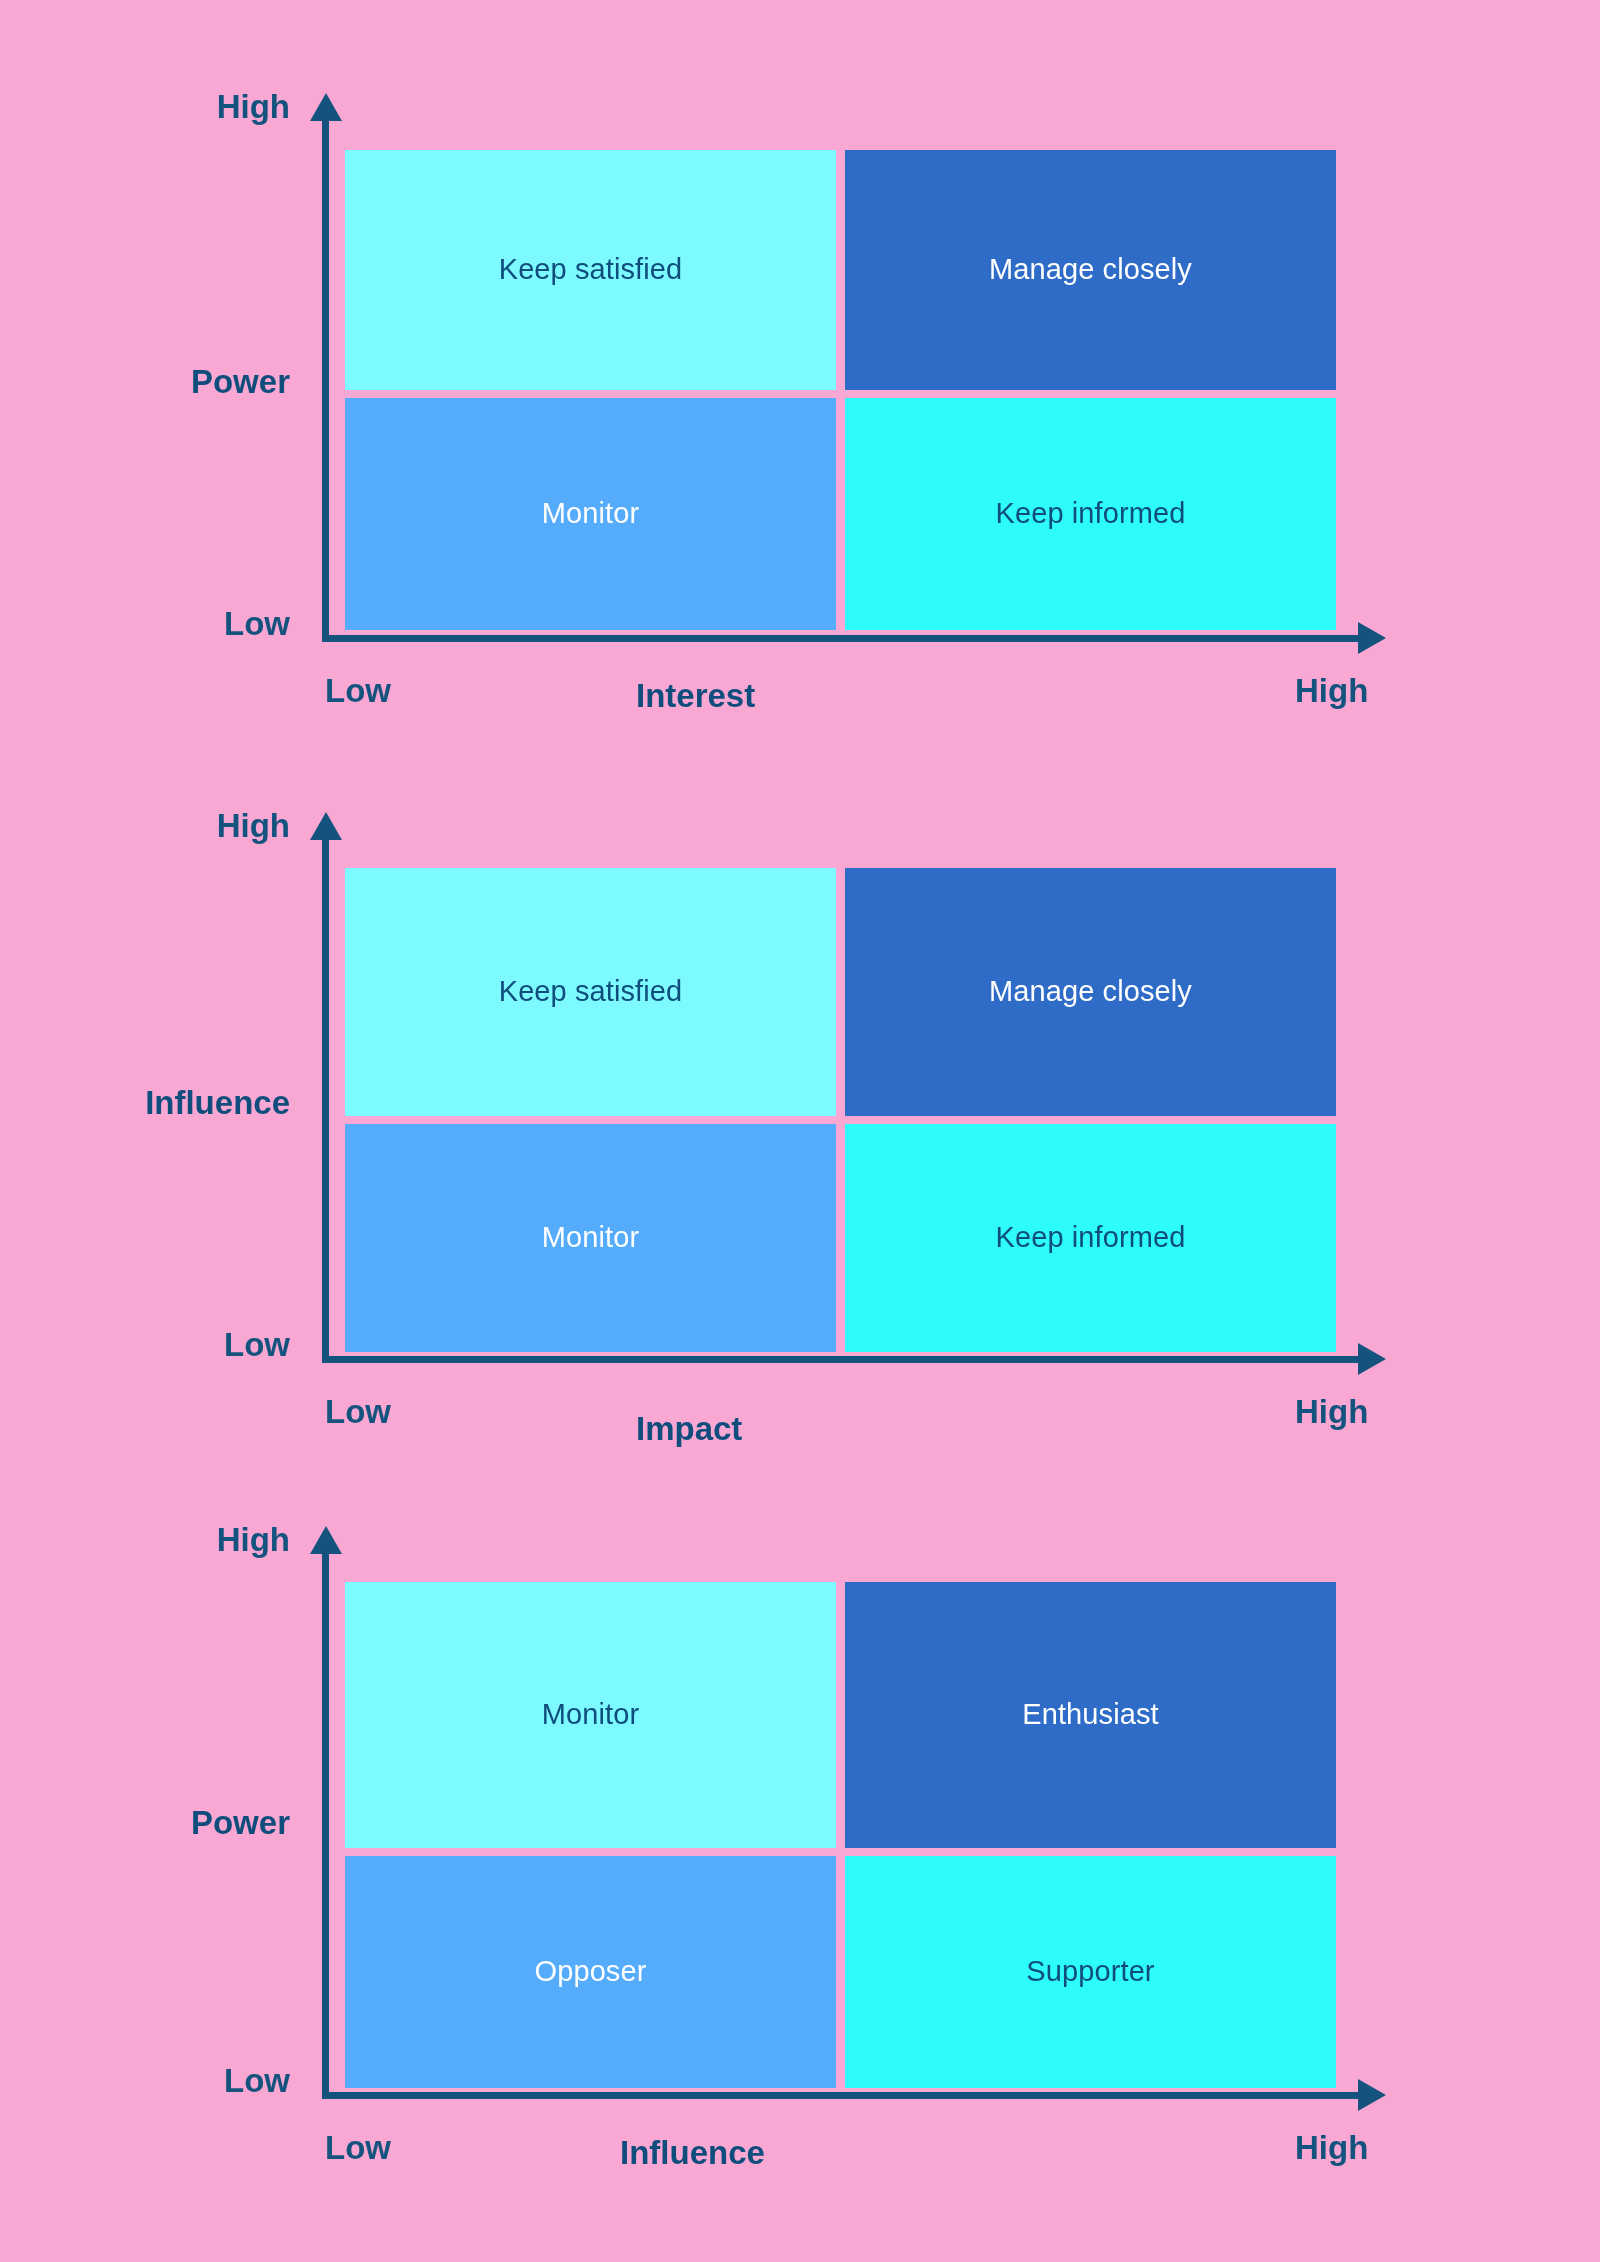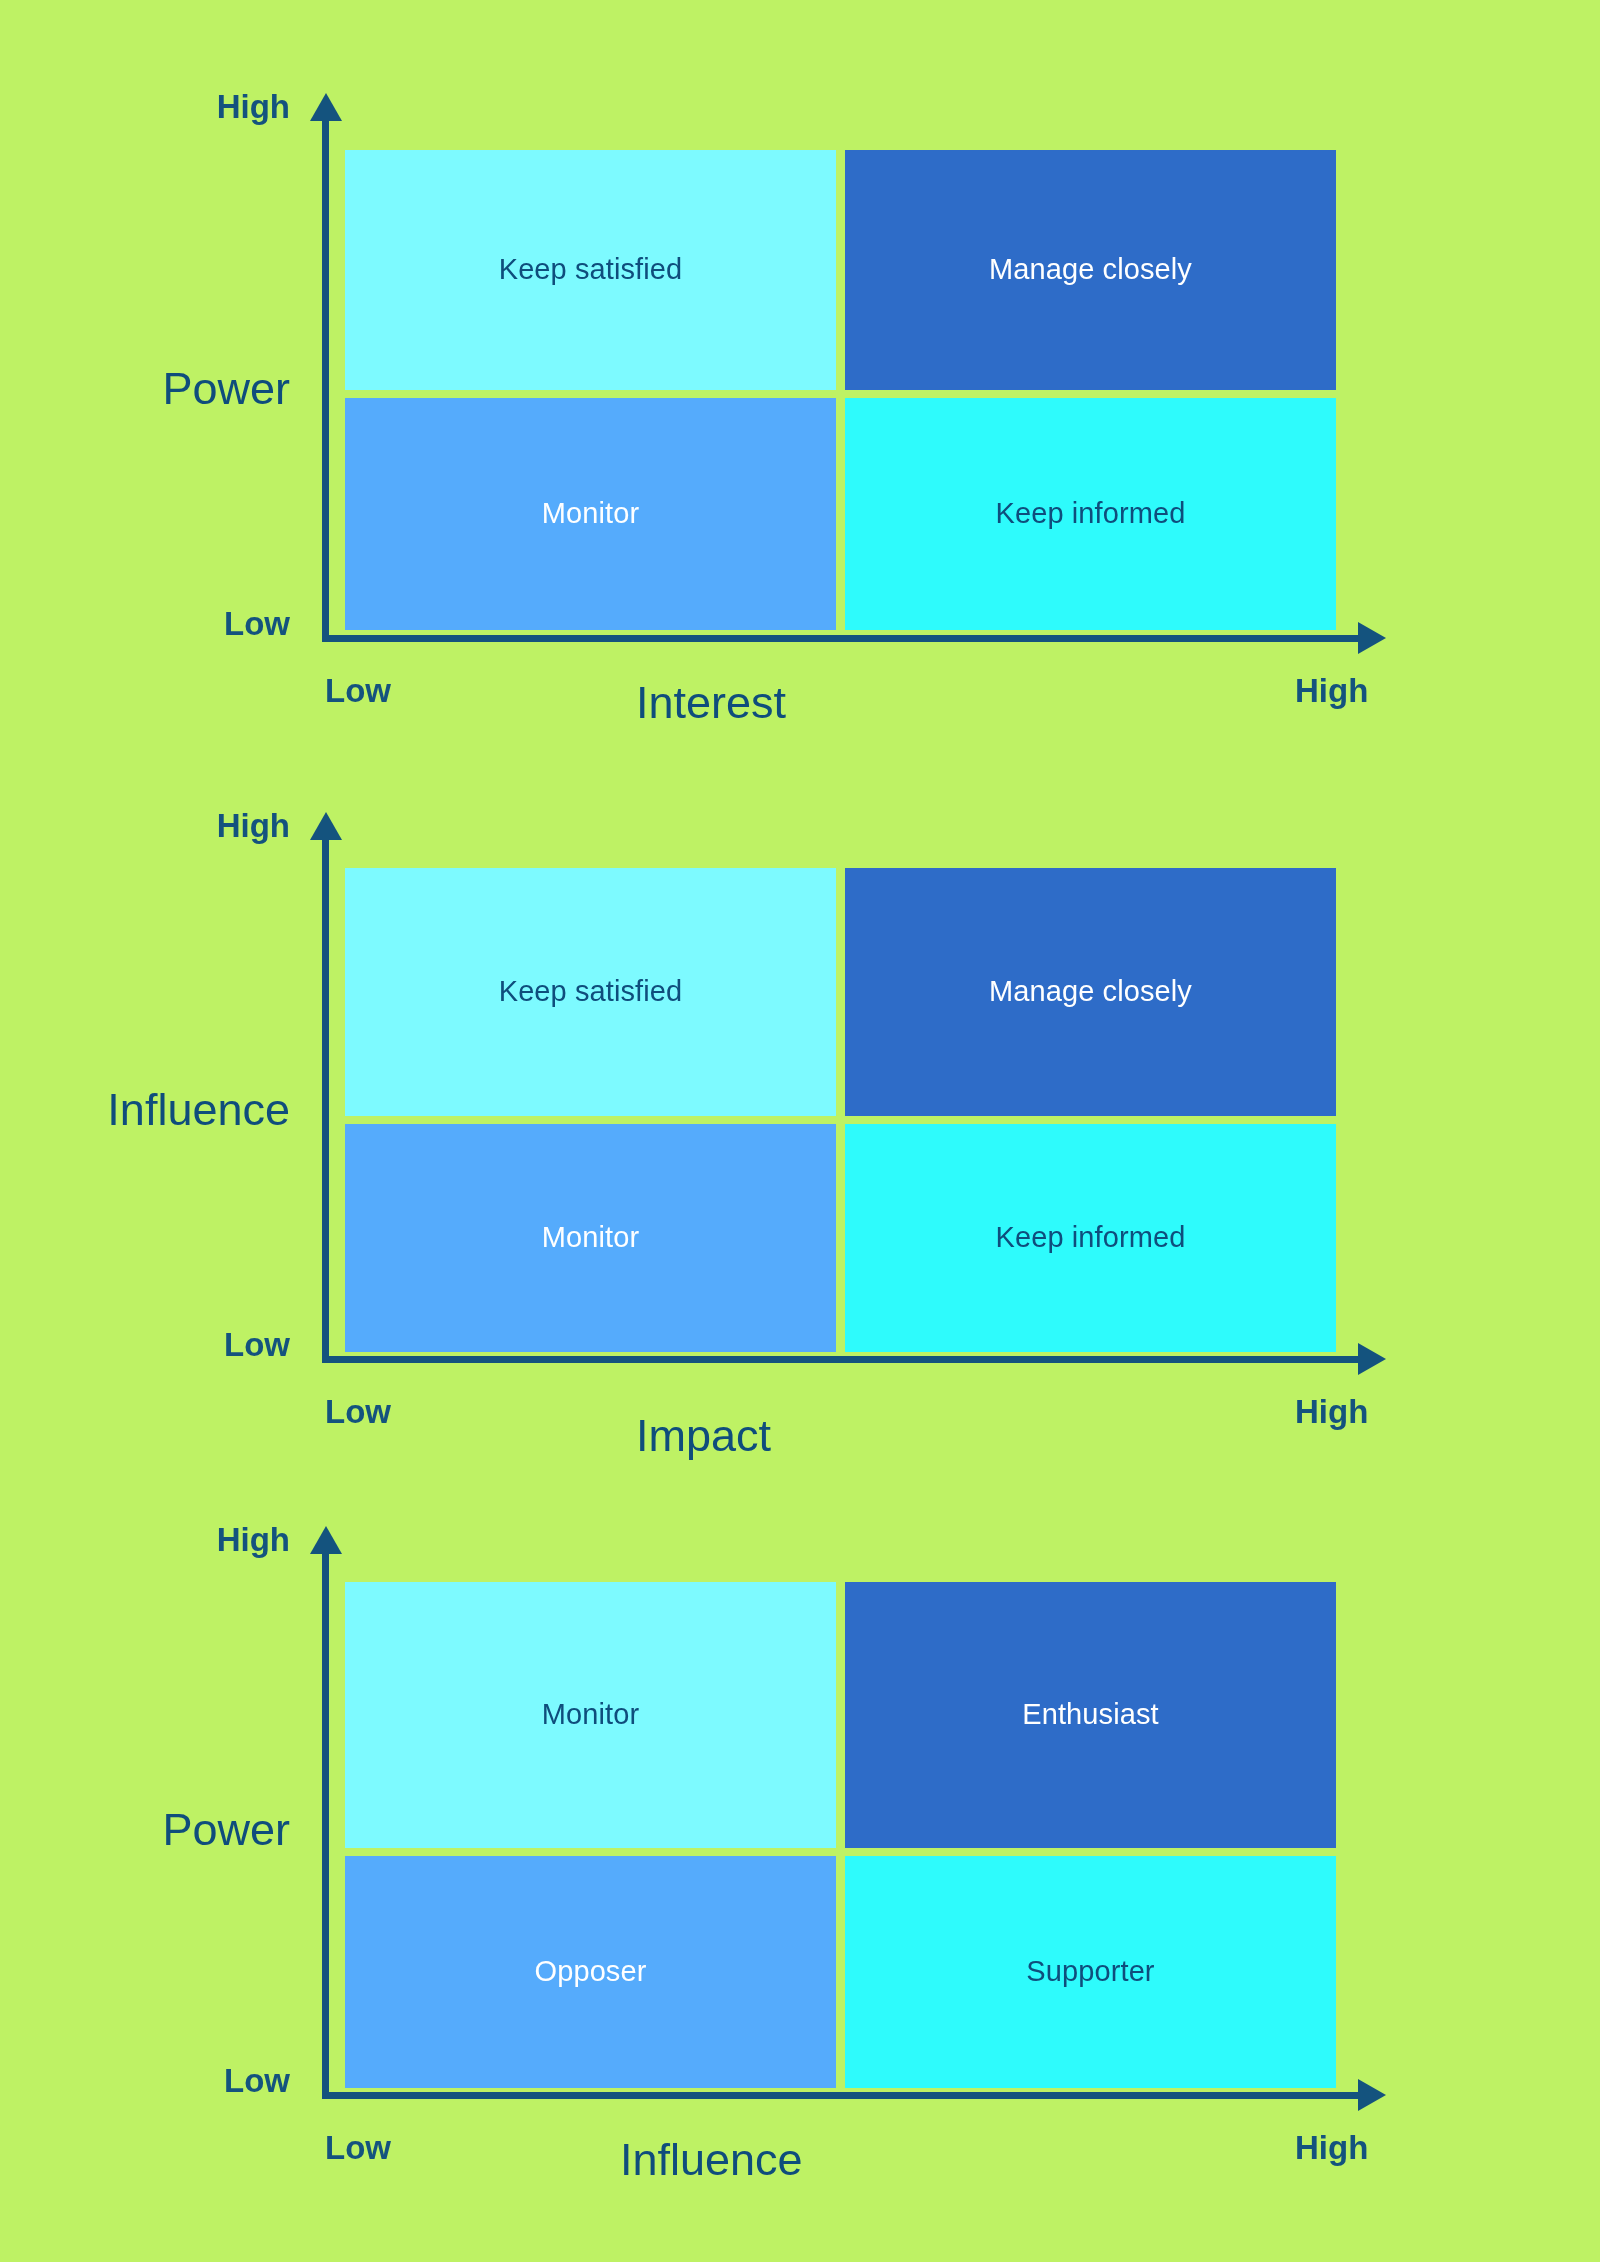--- a/index.html
+++ b/index.html
@@ -12,21 +12,21 @@
     height: 2262px;
     font-family: "Liberation Sans", sans-serif;
     -webkit-font-smoothing: antialiased;
     overflow: hidden;
   }
 
   .page {
     position: relative;
     width: 1600px;
     height: 2262px;
-    background: #bef264;
+    background: #f9a8d4;
   }
 
   
   .matrix {
     position: absolute;
     left: 0;
     width: 1600px;
   }
 
   
@@ -84,22 +84,22 @@
     font-weight: bold;
     color: #14537e;
     white-space: nowrap;
   }
   .tick-y-high { text-align: right; }
   .tick-y-low  { text-align: right; }
 
   
   .axis-title {
     position: absolute;
-    font-size: 45px;
-    font-weight: normal;
+    font-size: 33px;
+    font-weight: bold;
     color: #0f4d7c;
     white-space: nowrap;
   }
   .axis-title-y {
     text-align: right;
   }
   .axis-title-x {
     text-align: left;
   }
 </style>

